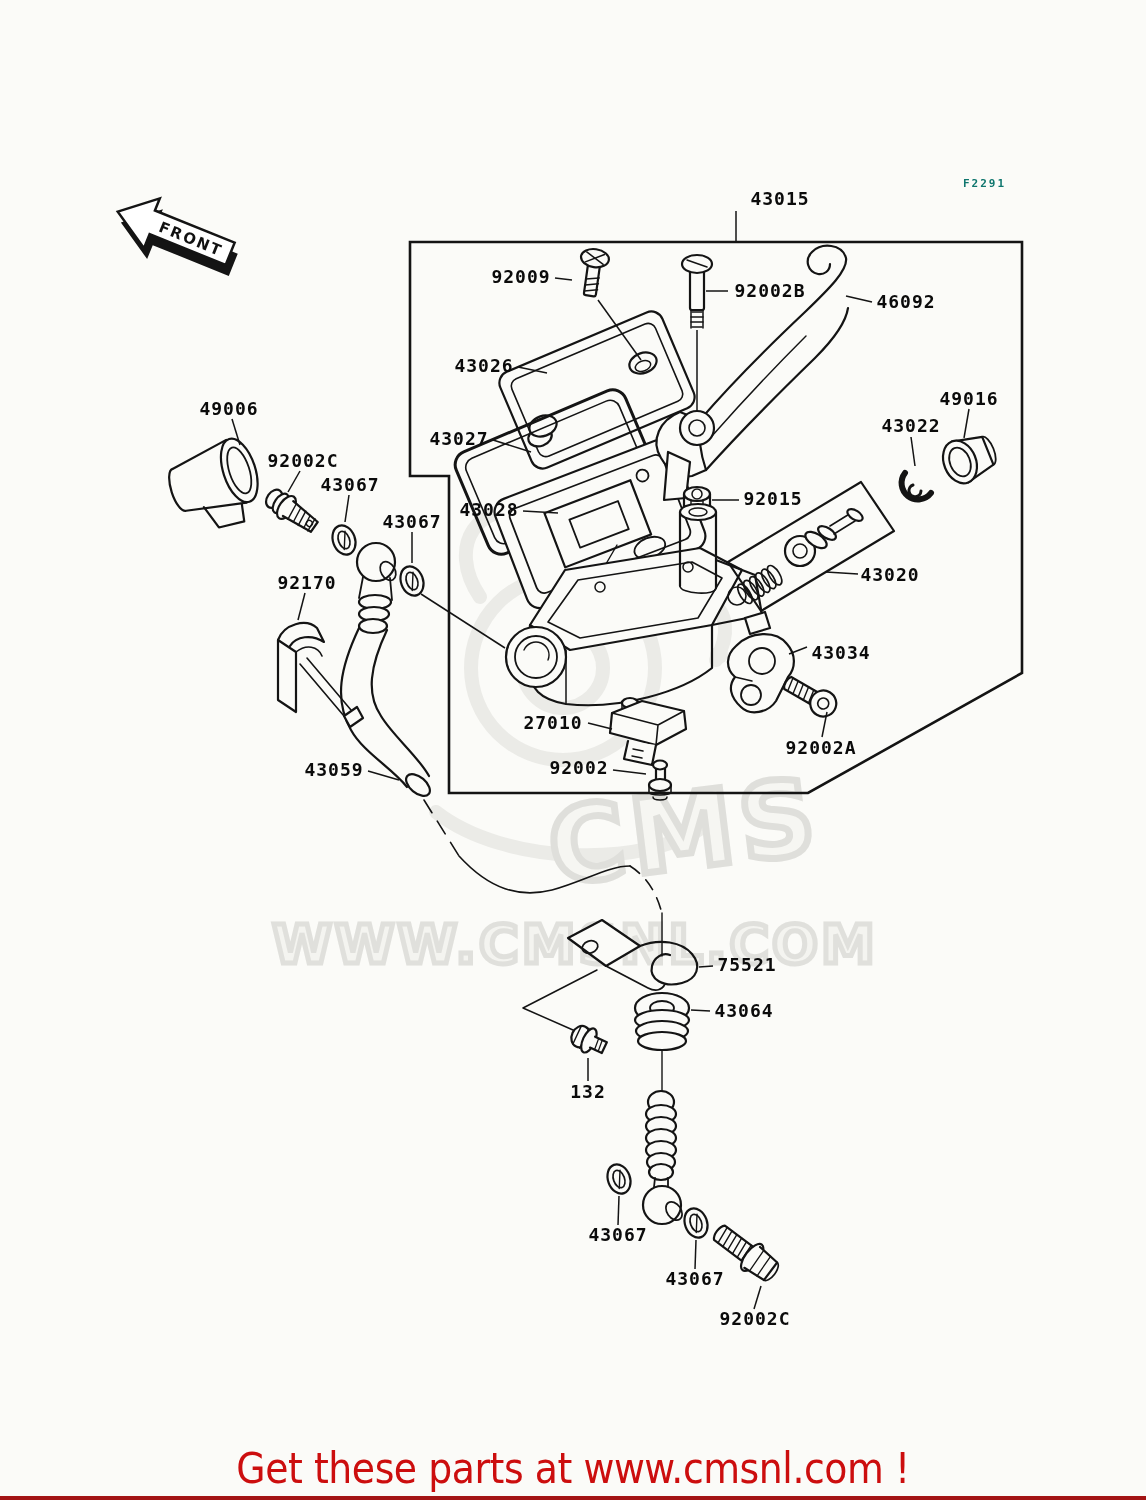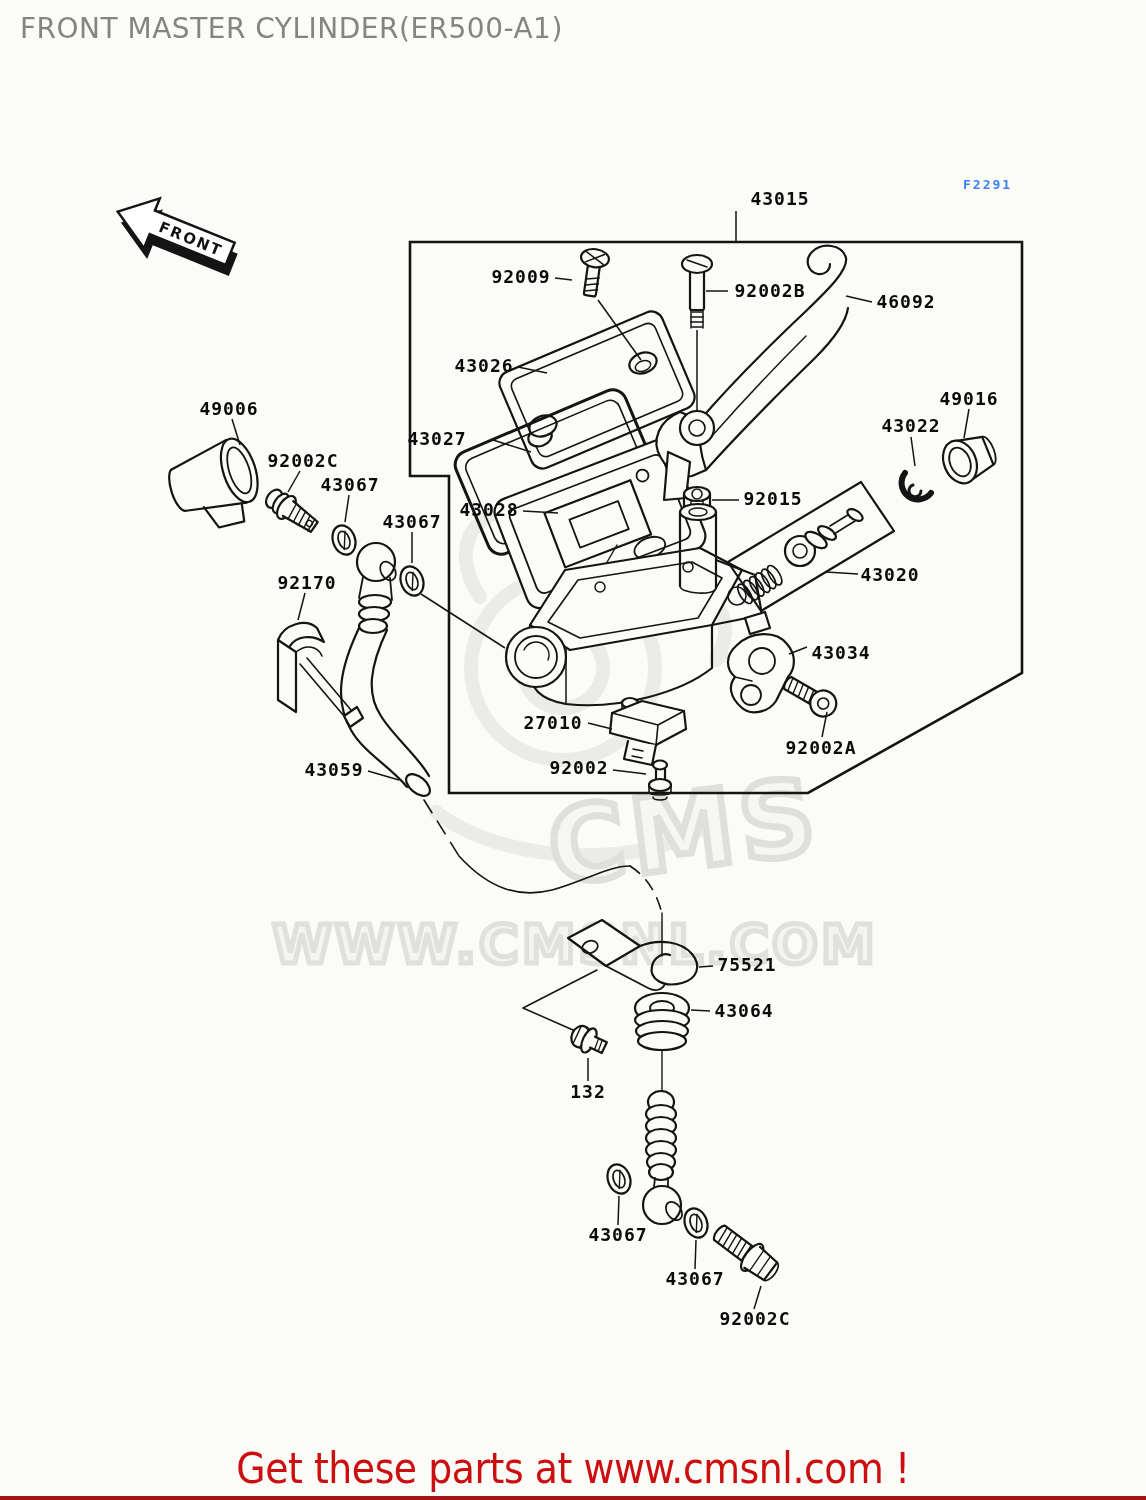--- a/index.html
+++ b/index.html
@@ -3,21 +3,21 @@
 <meta charset="utf-8">
 <style>
   html,body{margin:0;padding:0;}
   body{width:1146px;height:1500px;position:relative;background:#fbfbf8;overflow:hidden;
        font-family:"DejaVu Sans",sans-serif;}
   #stage{position:absolute;inset:0;width:1146px;height:1500px;}
   #diagram-svg{position:absolute;left:0;top:0;}
   .page-title{position:absolute;left:20px;top:12px;font-size:28px;color:#848484;
       letter-spacing:.5px;white-space:nowrap;}
   .fiche-code{position:absolute;left:963px;top:177px;font-family:"DejaVu Sans Mono",monospace;
-      font-weight:700;font-size:13px;letter-spacing:2px;color:#3b82f6;}
+      font-weight:700;font-size:11px;letter-spacing:2px;color:#0f766e;}
   .part-label{position:absolute;transform:translate(-50%,-50%);white-space:nowrap;
       font-family:"DejaVu Sans Mono",monospace;font-weight:700;font-size:18px;
       letter-spacing:1px;color:#0b0b0b;line-height:1;}
   .footer-banner{position:absolute;left:573px;top:1444px;transform:translateX(-50%) scaleX(.9);
       transform-origin:center;font-size:42px;letter-spacing:-.5px;color:#cc0e0e;white-space:nowrap;}
   .bottom-strip{position:absolute;left:0;top:1496px;width:1146px;height:4px;background:#a31414;}
 </style>
 </head>
 <body>
 
@@ -339,32 +339,31 @@
     <path d="M368,771 L399,780"></path>
     <path d="M713,966 L699,967"></path>
     <path d="M710,1011 L691,1010"></path>
     <path d="M588,1058 L588,1081"></path>
     <path d="M618,1225 L619,1196"></path>
     <path d="M695,1269 L696,1240"></path>
     <path d="M754,1309 L761,1286"></path>
   </g>
 </svg>
 
-<div class="page-title">FRONT MASTER CYLINDER(ER500-A1)</div>
 <div class="fiche-code">F2291</div>
 <div id="labels-layer">
       <div class="part-label" style="left: 735px; top: 199px; margin-left: 45px;">43015</div>
       <div class="part-label" style="left: 521px; top: 277px;">92009</div>
       <div class="part-label" style="left: 770px; top: 291px;">92002B</div>
       <div class="part-label" style="left: 906px; top: 302px;">46092</div>
       <div class="part-label" style="left: 484px; top: 366px;">43026</div>
       <div class="part-label" style="left: 969px; top: 399px;">49016</div>
       <div class="part-label" style="left: 229px; top: 409px;">49006</div>
       <div class="part-label" style="left: 911px; top: 426px;">43022</div>
-      <div class="part-label" style="left: 437px; top: 439px;">43027</div>
+      <div class="part-label" style="left: 459px; top: 439px;">43027</div>
       <div class="part-label" style="left: 303px; top: 461px;">92002C</div>
       <div class="part-label" style="left: 350px; top: 485px;">43067</div>
       <div class="part-label" style="left: 773px; top: 499px;">92015</div>
       <div class="part-label" style="left: 489px; top: 510px;">43028</div>
       <div class="part-label" style="left: 412px; top: 522px;">43067</div>
       <div class="part-label" style="left: 890px; top: 575px;">43020</div>
       <div class="part-label" style="left: 307px; top: 583px;">92170</div>
       <div class="part-label" style="left: 841px; top: 653px;">43034</div>
       <div class="part-label" style="left: 553px; top: 723px;">27010</div>
       <div class="part-label" style="left: 821px; top: 748px;">92002A</div>

